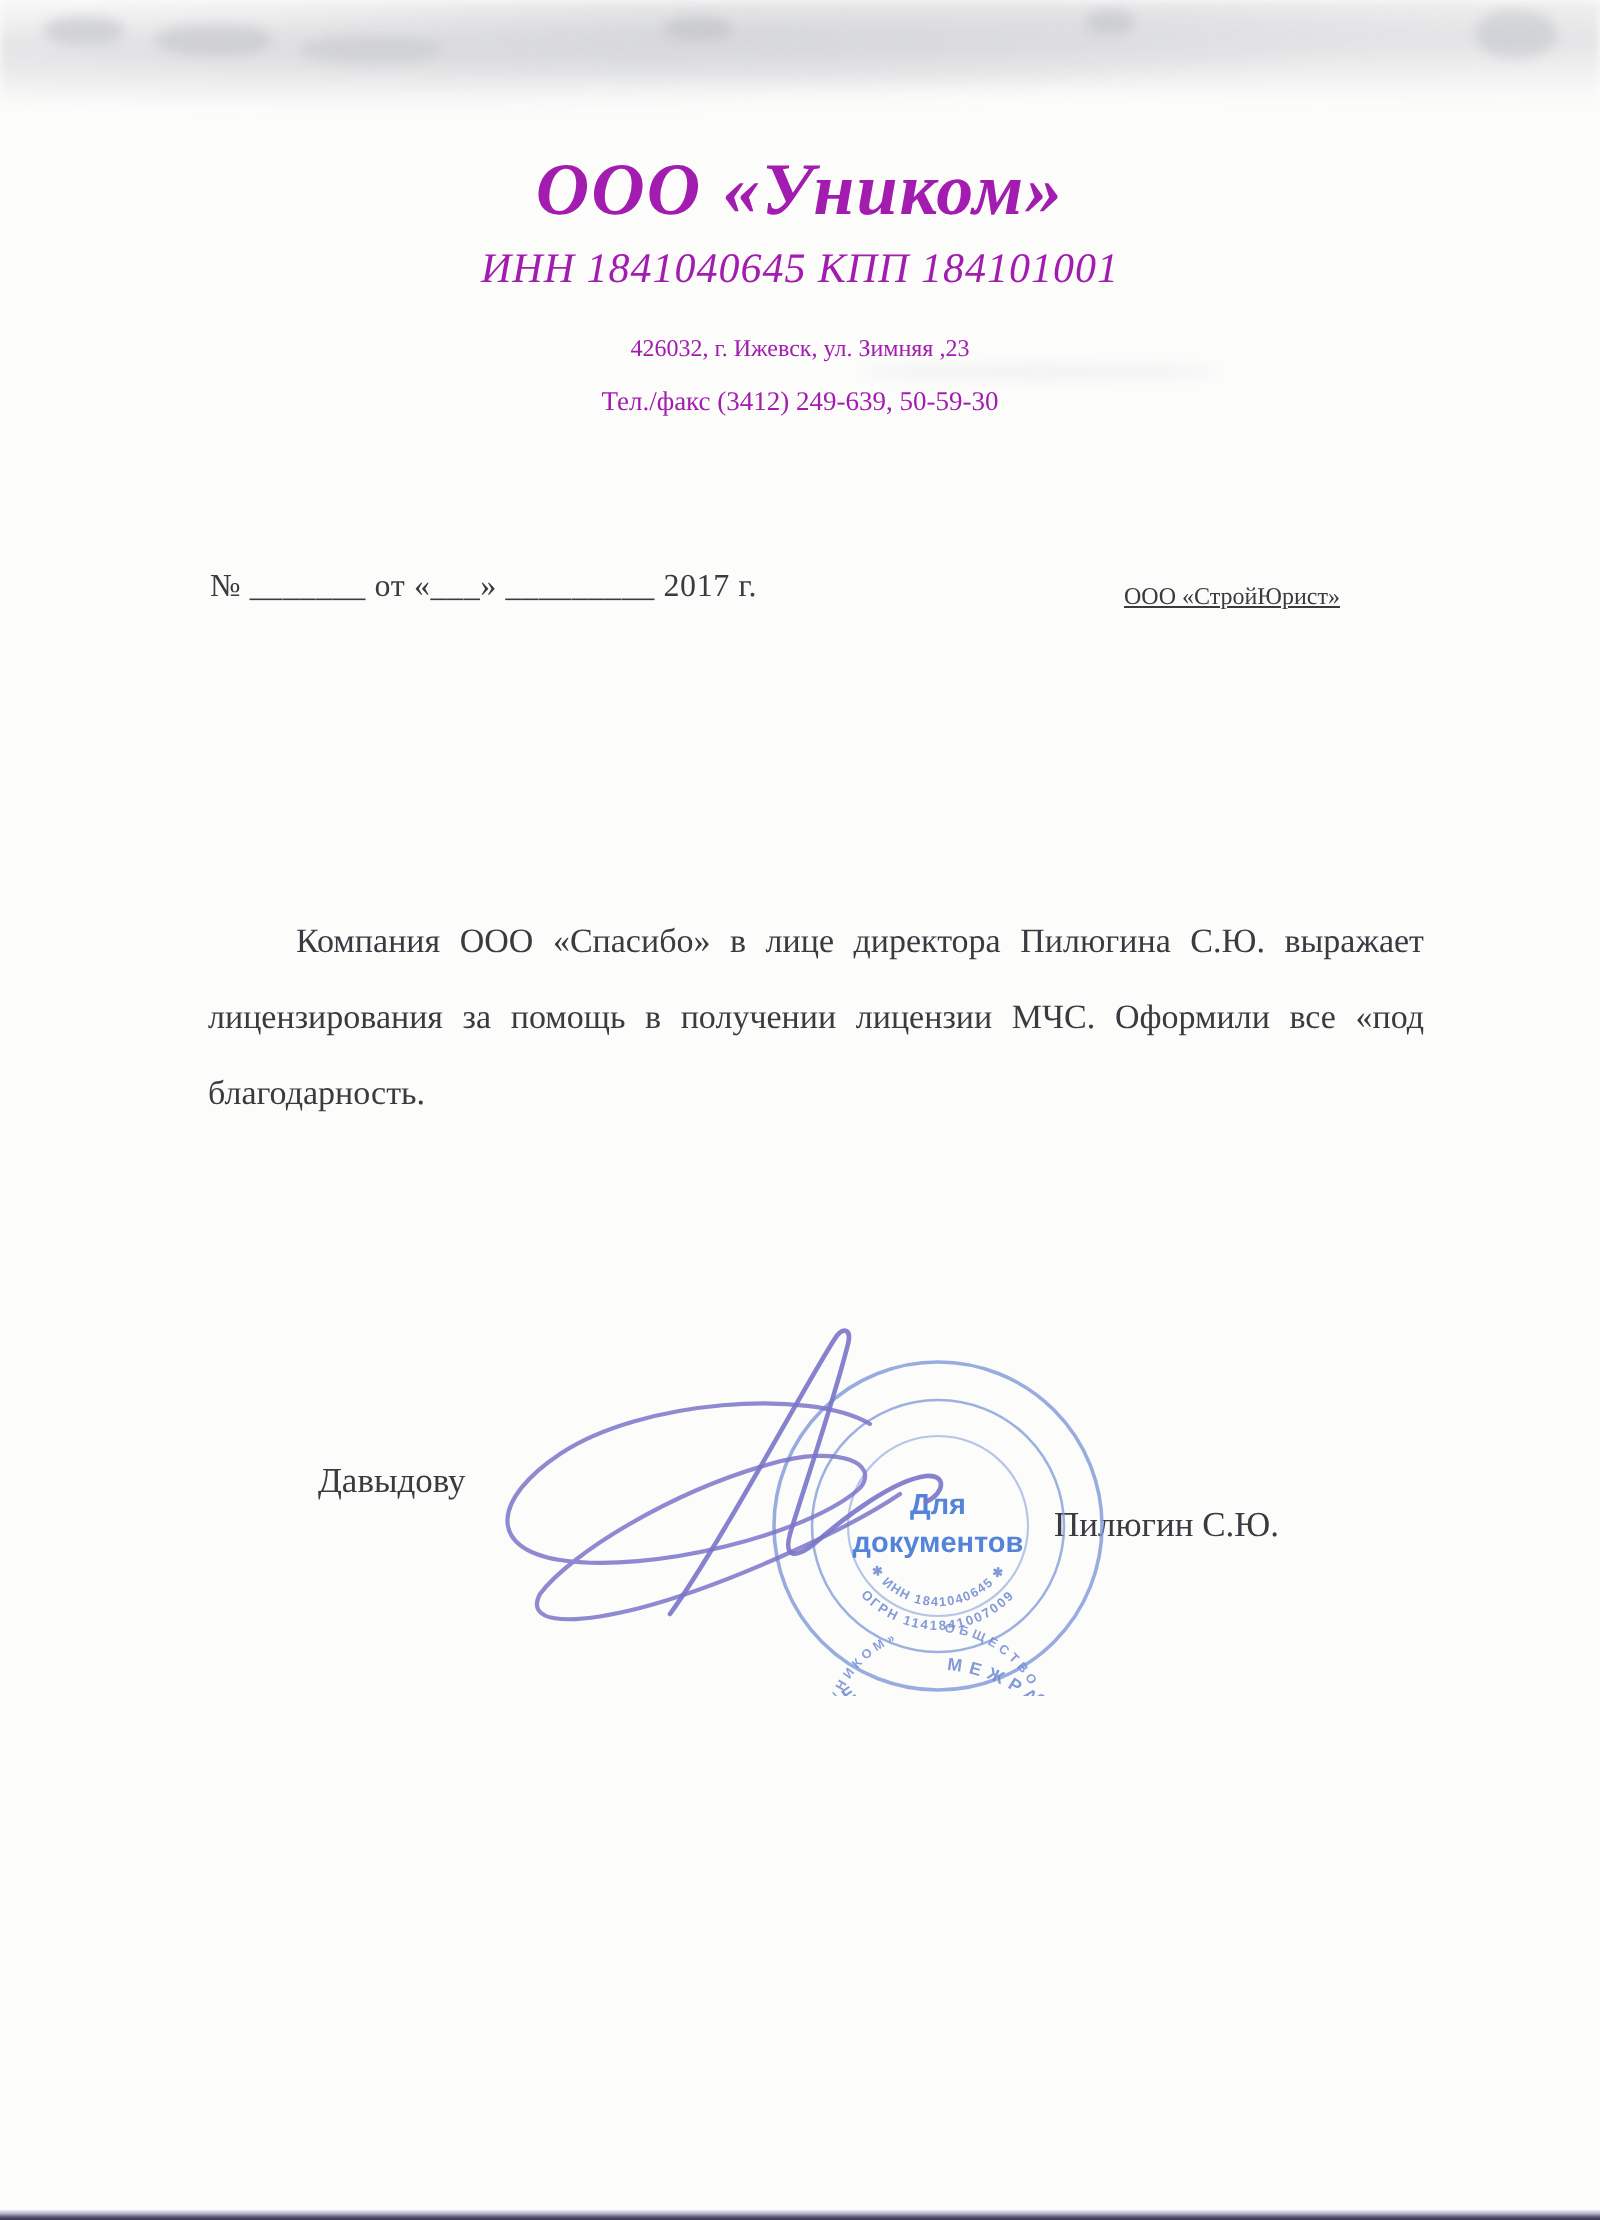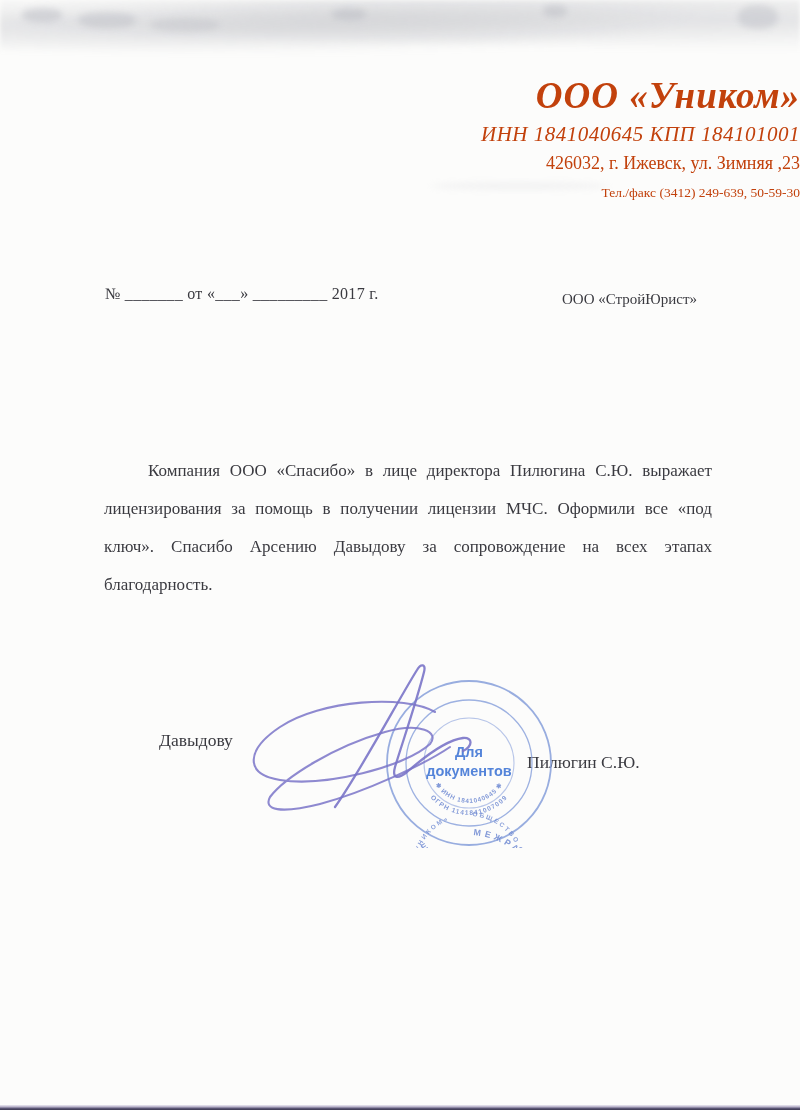--- a/index.html
+++ b/index.html
@@ -21,29 +21,29 @@
     filter:blur(2px);
   }
   .smudge { position:absolute; background:#a8aab4; border-radius:45%; filter:blur(3px); }
   .faint-streak { position:absolute; background:#b9bac2; border-radius:50%; filter:blur(3px); opacity:.14; }
   .bottom-edge {
     position:absolute; left:0; bottom:0; width:100%; height:5px;
     background:linear-gradient(to bottom,#eceaf2 0%,#b9b3cb 35%,#5a5574 70%,#39364e 100%);
   }
 
   
-  .letterhead { position:absolute; top:74px; left:0; width:100%; text-align:right; color:#c2410c; }
+  .letterhead { position:absolute; top:74px; left:0; width:100%; text-align:center; color:#a21caf; }
   .company-name { font-size:37px; font-weight:bold; font-style:italic; letter-spacing:1px; }
   .inn-kpp { font-size:21px; font-style:italic; margin-top:5px; letter-spacing:.5px; }
-  .address { font-size:18px; margin-top:6px; }
+  .address { font-size:12px; margin-top:20px; }
   .phone { font-size:13.5px; margin-top:11px; }
 
   
   .ref-line { position:absolute; left:105px; top:285px; font-size:16px; letter-spacing:.3px;text-align:right; }
-  .recipient { position:absolute; left:562px; top:291px; font-size:15px; }
+  .recipient { position:absolute; left:562px; top:291px; font-size:12px;text-decoration:underline; }
 
   
   .body-par { position:absolute; left:104px; top:452px; width:608px; font-size:17px; }
   .body-line { text-align:justify; text-align-last:justify; line-height:38px; height:38px; }
   .body-line.first { text-indent:44px; }
   .body-line.last { text-align-last:left; }
 
   
   .director-label { position:absolute; left:159px; top:730px; font-size:17.5px; }
   .signature-name { position:absolute; left:527px; top:732px; font-size:17.5px;margin-top:20px; }
@@ -70,21 +70,20 @@
     <div class="address">426032, г. Ижевск, ул. Зимняя ,23</div>
     <div class="phone">Тел./факс (3412) 249-639, 50-59-30</div>
   </div>
 
   <div class="ref-line">№ _______ от «___» _________ 2017 г.</div>
   <div class="recipient">ООО «СтройЮрист»</div>
 
   <div class="body-par">
     <div class="body-line first">Компания ООО «Спасибо» в лице директора Пилюгина С.Ю. выражает</div>
     <div class="body-line">лицензирования за помощь в получении лицензии МЧС. Оформили все «под</div>
-    <div class="body-line">ключ». Спасибо Арсению Давыдову за сопровождение на всех этапах</div>
     <div class="body-line last">благодарность.</div>
   </div>
 
   <div class="director-label">Давыдову</div>
   <div class="signature-name">Пилюгин С.Ю.</div>
 
   <svg class="stamp-svg" width="170" height="170" viewBox="0 0 170 170">
     <defs>
       <path id="oring" d="M 85 157 A 72 72 0 1 1 84.95 157" fill="none"></path>
       <path id="iring" d="M 85 138 A 53 53 0 1 1 84.95 138" fill="none"></path>

